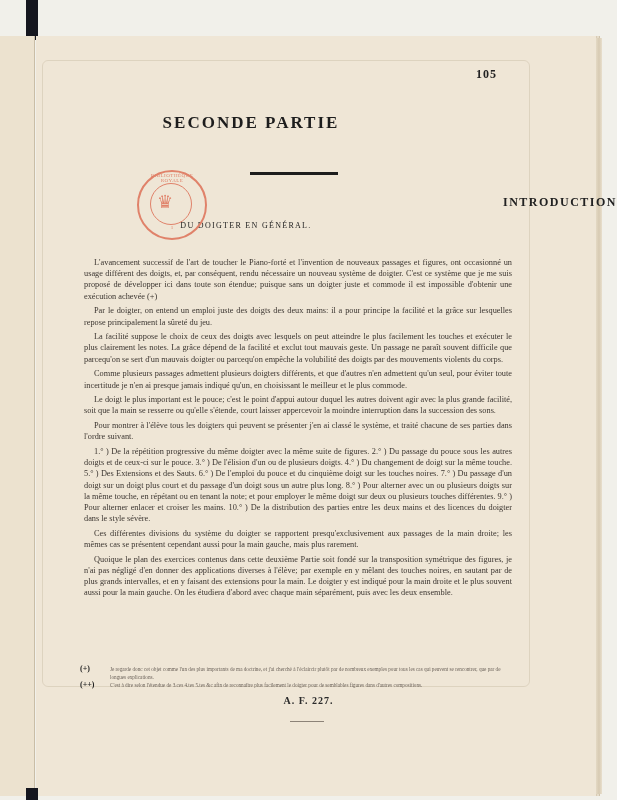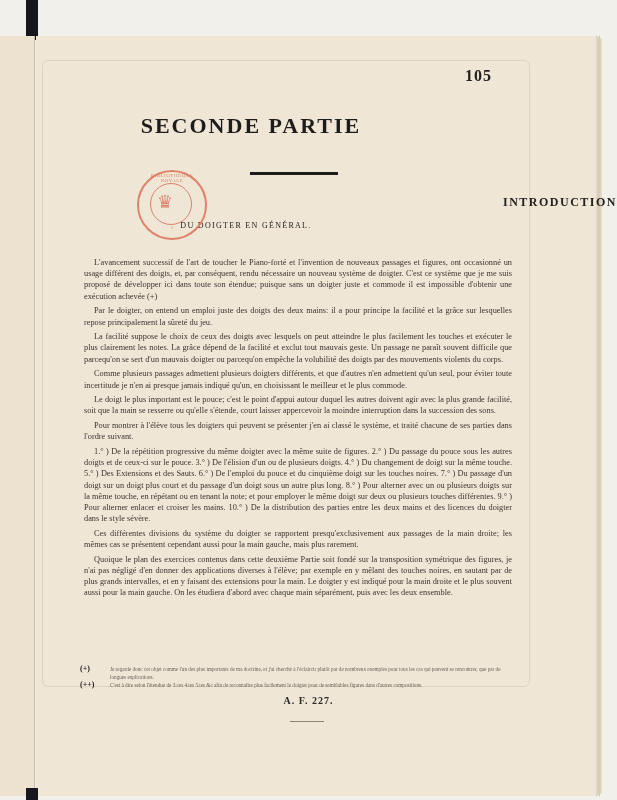--- a/index.html
+++ b/index.html
@@ -4,22 +4,22 @@
 <style>
   html,body{margin:0;padding:0;}
   body{width:617px;height:800px;background:#f1f0ea;position:relative;overflow:hidden;font-family:"Liberation Serif","DejaVu Serif",serif;}
   .ribbon{position:absolute;left:26px;width:12px;background:#15161e;}
   .ribbon.top{top:0;height:40px;}
   .ribbon.bottom{top:788px;height:12px;}
   .left-page{position:absolute;left:0;top:36px;width:34px;height:760px;background:#ece2cf;border-right:1px solid #c9bda6;}
   .page{position:absolute;left:36px;top:36px;width:560px;height:760px;background:#efe6d6;box-shadow:1px 0 0 #d8ccb6, 3px 0 0 #e6dcc9, 4px 0 0 #cfc3ac;}
   .page-edges{position:absolute;left:596px;top:38px;width:6px;height:756px;background:linear-gradient(to right,#e4d9c4,#d7cab2,#e8dfcd);}
   .plate{position:absolute;left:42px;top:60px;width:486px;height:625px;border:1px solid rgba(190,175,150,0.35);border-radius:6px;}
-  .page-number{position:absolute;left:465px;top:67px;font-size:16px;font-weight:bold;color:#222;letter-spacing:1px;}
-  .title{position:absolute;left:0;width:502px;text-align:center;top:113px;font-size:22px;letter-spacing:2px;color:#1d1d1d;font-weight:bold;}
+  .page-number{position:absolute;left:476px;top:67px;font-size:12px;font-weight:bold;color:#222;letter-spacing:1px;}
+  .title{position:absolute;left:0;width:502px;text-align:center;top:113px;font-size:17px;letter-spacing:2px;color:#1d1d1d;font-weight:bold;}
   .rule{position:absolute;left:250px;top:172px;width:88px;height:3px;background:#1d1d1d;}
   .subtitle{position:absolute;left:0;width:617px;text-align:right;top:195px;font-size:12px;letter-spacing:1.5px;font-weight:bold;color:#222;}
   .subtitle2{position:absolute;left:0;width:492px;text-align:center;top:221px;font-size:8px;letter-spacing:1.3px;color:#222;}
   .stamp{position:absolute;left:137px;top:170px;width:66px;height:66px;border:2px solid #e0826a;border-radius:50%;color:#e0826a;}
   .stamp .inner{position:absolute;left:11px;top:11px;width:40px;height:40px;border:1px solid #e0826a;border-radius:50%;}
   .stamp .crown{position:absolute;left:18px;top:21px;font-size:18px;line-height:18px;}
   .stamp .ring-text{position:absolute;left:0;top:1px;width:66px;text-align:center;font-size:5px;letter-spacing:0.5px;}
   .stamp .num{position:absolute;left:0;top:53px;width:66px;text-align:center;font-size:5px;}
   .body{position:absolute;left:84px;top:257px;width:428px;font-size:8.3px;line-height:11.2px;color:#3b3530;text-align:justify;}
   .body p{margin:0 0 3.5px 0;text-indent:10px;}

